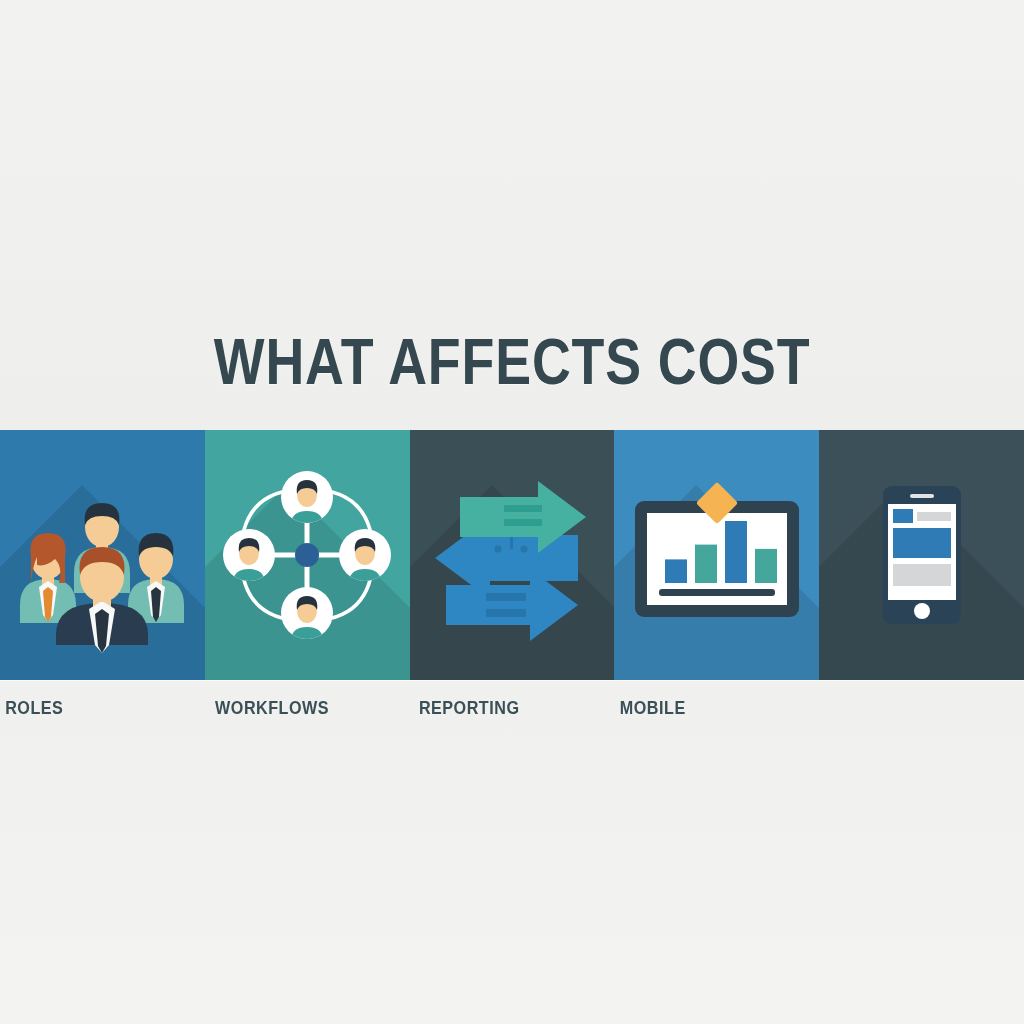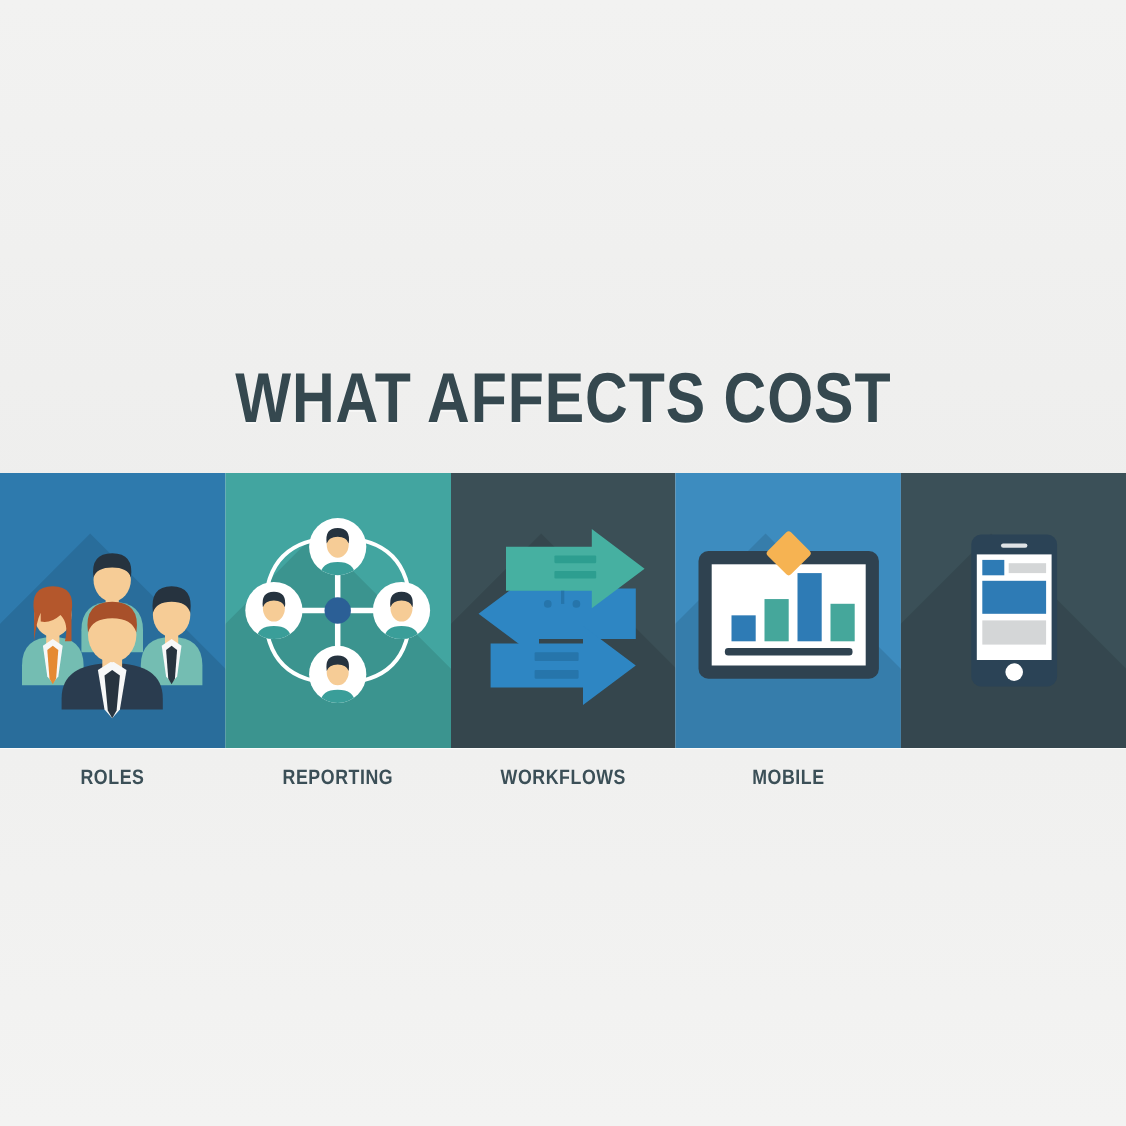--- a/index.html
+++ b/index.html
@@ -90,21 +90,21 @@
   
   .labels {
     position: absolute;
     left: 0;
     top: 697px;
     width: 1024px;
     display: flex;
   }
   .label-cell {
     width: 204.8px;
-    text-align: center;
+    text-align: left;
   }
   .label-text {
     display: inline-block;
     font-family: "Liberation Sans", sans-serif;
     font-weight: bold;
     font-size: 19px;
     letter-spacing: 0.6px;
     color: #3b4f57;
     transform: scaleX(0.85);
     transform-origin: center;
@@ -288,23 +288,23 @@
       </div>
     </div>
 
   </div>
 
   <div class="labels">
     <div class="label-cell">
       <span class="label-text">ROLES</span>
     </div>
     <div class="label-cell">
+      <span class="label-text">WORKFLOWS</span>
+    </div>
+    <div class="label-cell">
       <span class="label-text">REPORTING</span>
-    </div>
-    <div class="label-cell">
-      <span class="label-text">WORKFLOWS</span>
     </div>
     <div class="label-cell">
       <span class="label-text">MOBILE</span>
     </div>
   </div>
 
 </div>
 
 </body></html>

